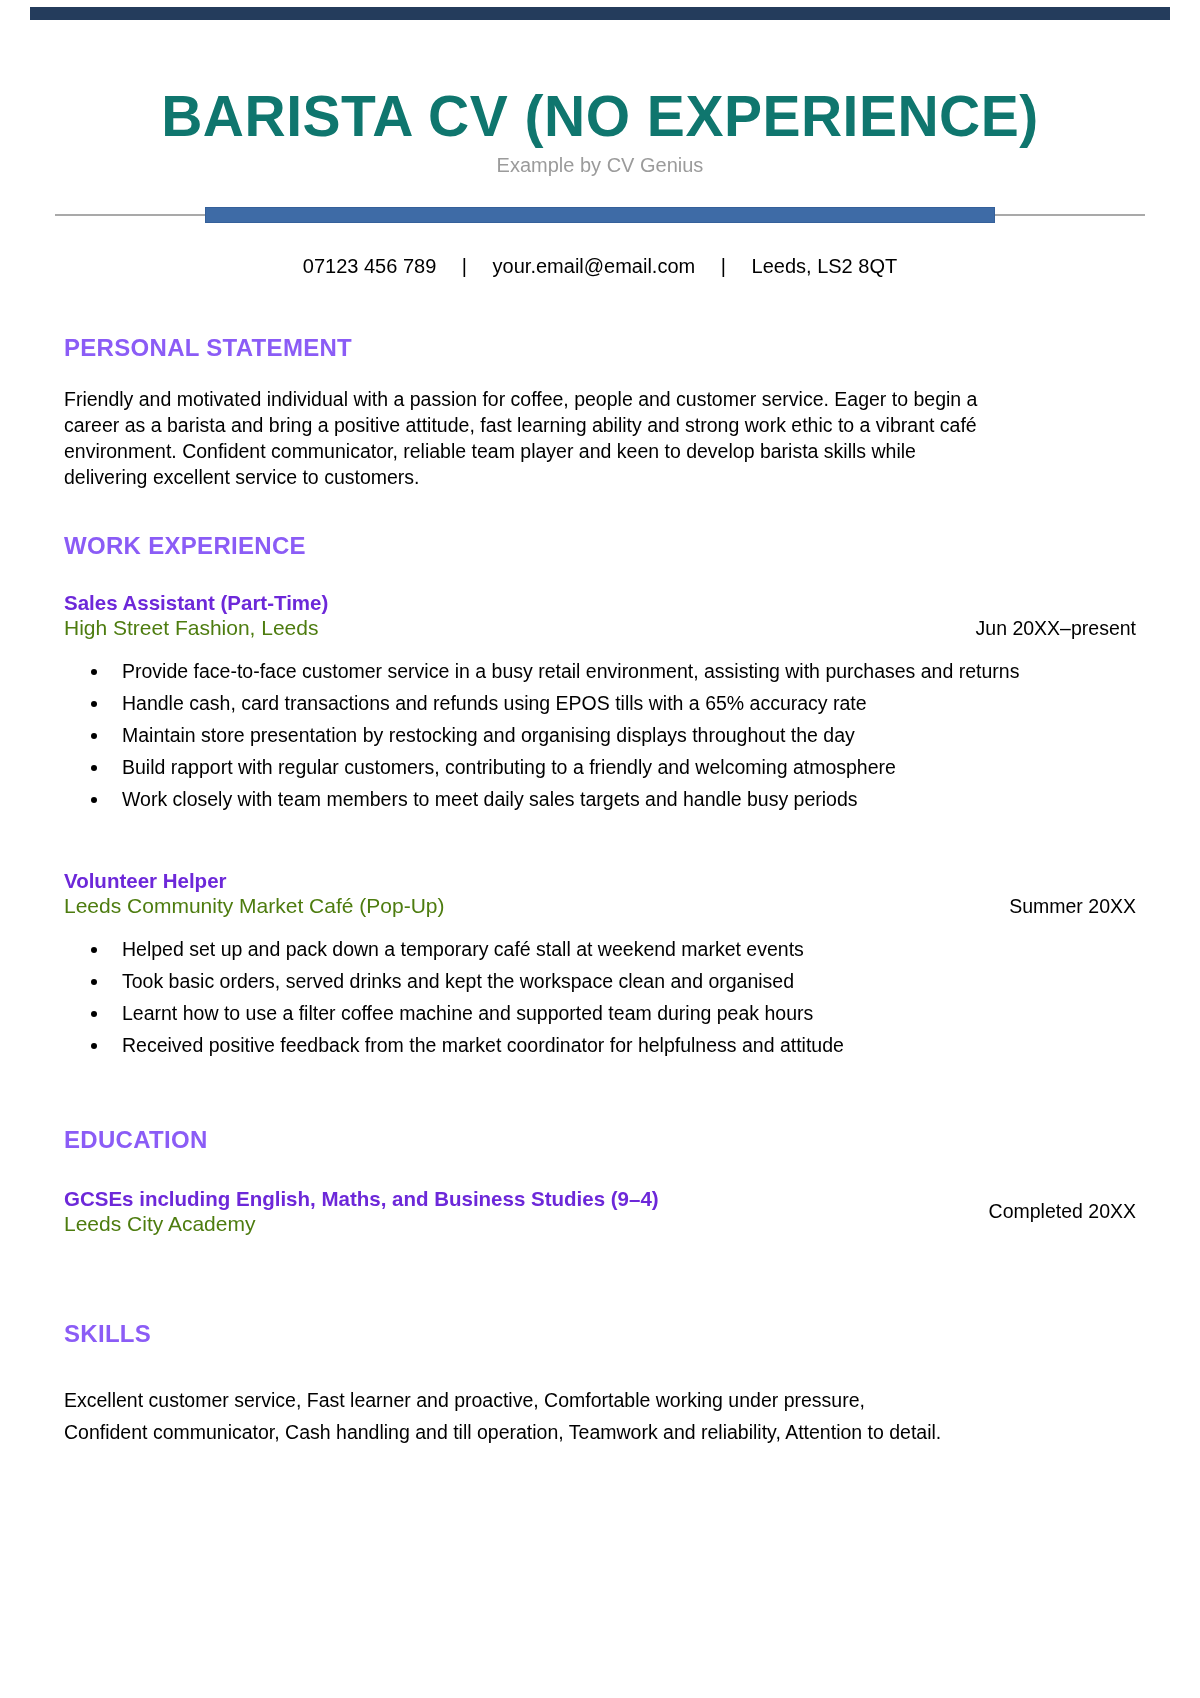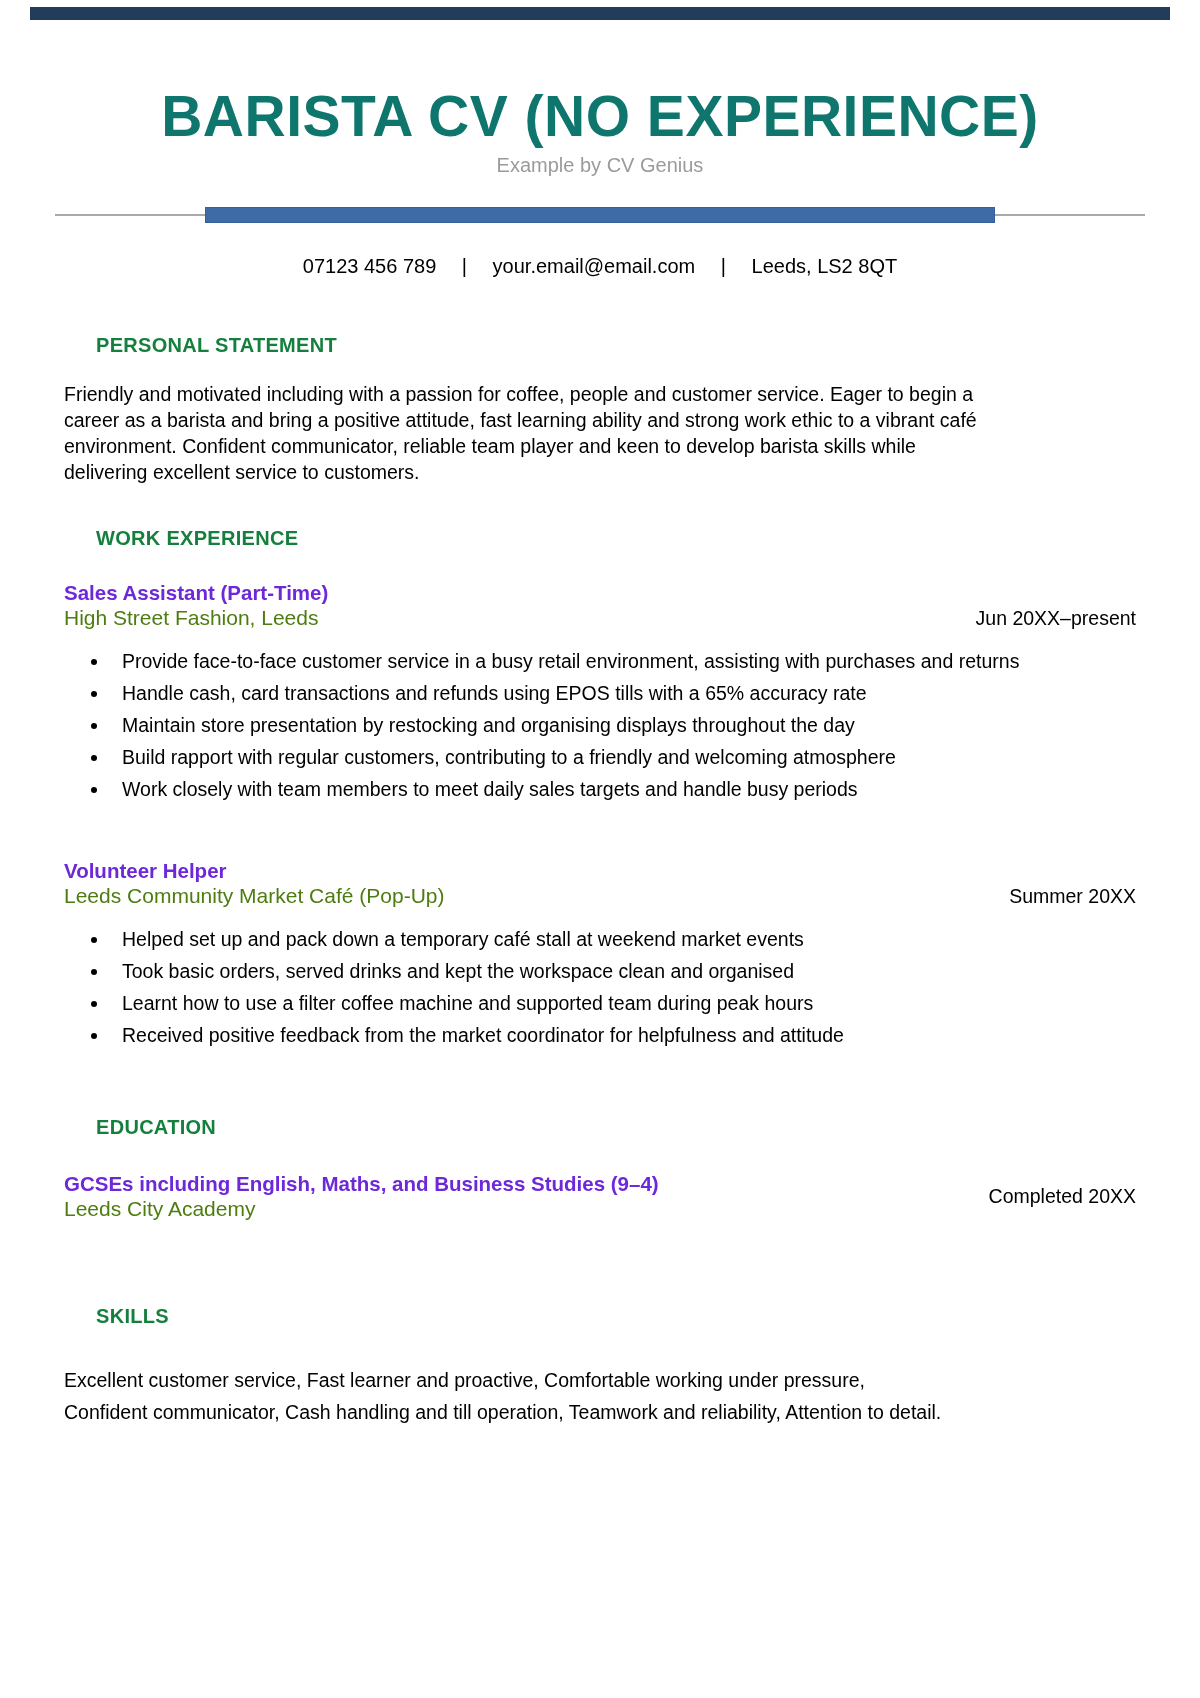--- a/index.html
+++ b/index.html
@@ -44,25 +44,24 @@
   }
   .contact {
     margin-top: 32px;
     text-align: center;
     font-size: 20px;
     color: #000;
   }
   .contact .sep { margin: 0 20px; color: #000; }
   .content { padding: 0 64px; }
   .section-heading {
-    font-size: 20px;
+    font-size: 24px;
     font-weight: bold;
     letter-spacing: 0.3px;
-    color: #15803d;
-    margin-left: 32px;
+    color: #8b5cf6;
   }
   .h-personal   { margin-top: 56px; }
   .h-work       { margin-top: 42px; }
   .h-education  { margin-top: 68px; }
   .h-skills     { margin-top: 84px; }
   .para { margin-top: 24px; font-size: 19.5px; line-height: 26px; }
   .para-skills { margin-top: 36px; line-height: 32px; }
   .entry { margin-top: 30px; }
   .entry-2 { margin-top: 56px; }
   .entry-edu { margin-top: 32px; }
@@ -104,21 +103,21 @@
   <span class="sep">|</span>
   <span>your.email@email.com</span>
   <span class="sep">|</span>
   <span>Leeds, LS2 8QT</span>
 </div>
 
 <main class="content">
 
   <div class="section-heading h-personal">PERSONAL STATEMENT</div>
   <div class="para">
-    <div>Friendly and motivated including with a passion for coffee, people and customer service. Eager to begin a</div>
+    <div>Friendly and motivated individual with a passion for coffee, people and customer service. Eager to begin a</div>
     <div>career as a barista and bring a positive attitude, fast learning ability and strong work ethic to a vibrant café</div>
     <div>environment. Confident communicator, reliable team player and keen to develop barista skills while</div>
     <div>delivering excellent service to customers.</div>
   </div>
 
   <div class="section-heading h-work">WORK EXPERIENCE</div>
 
   <div class="entry">
     <div class="entry-header">
       <div>

